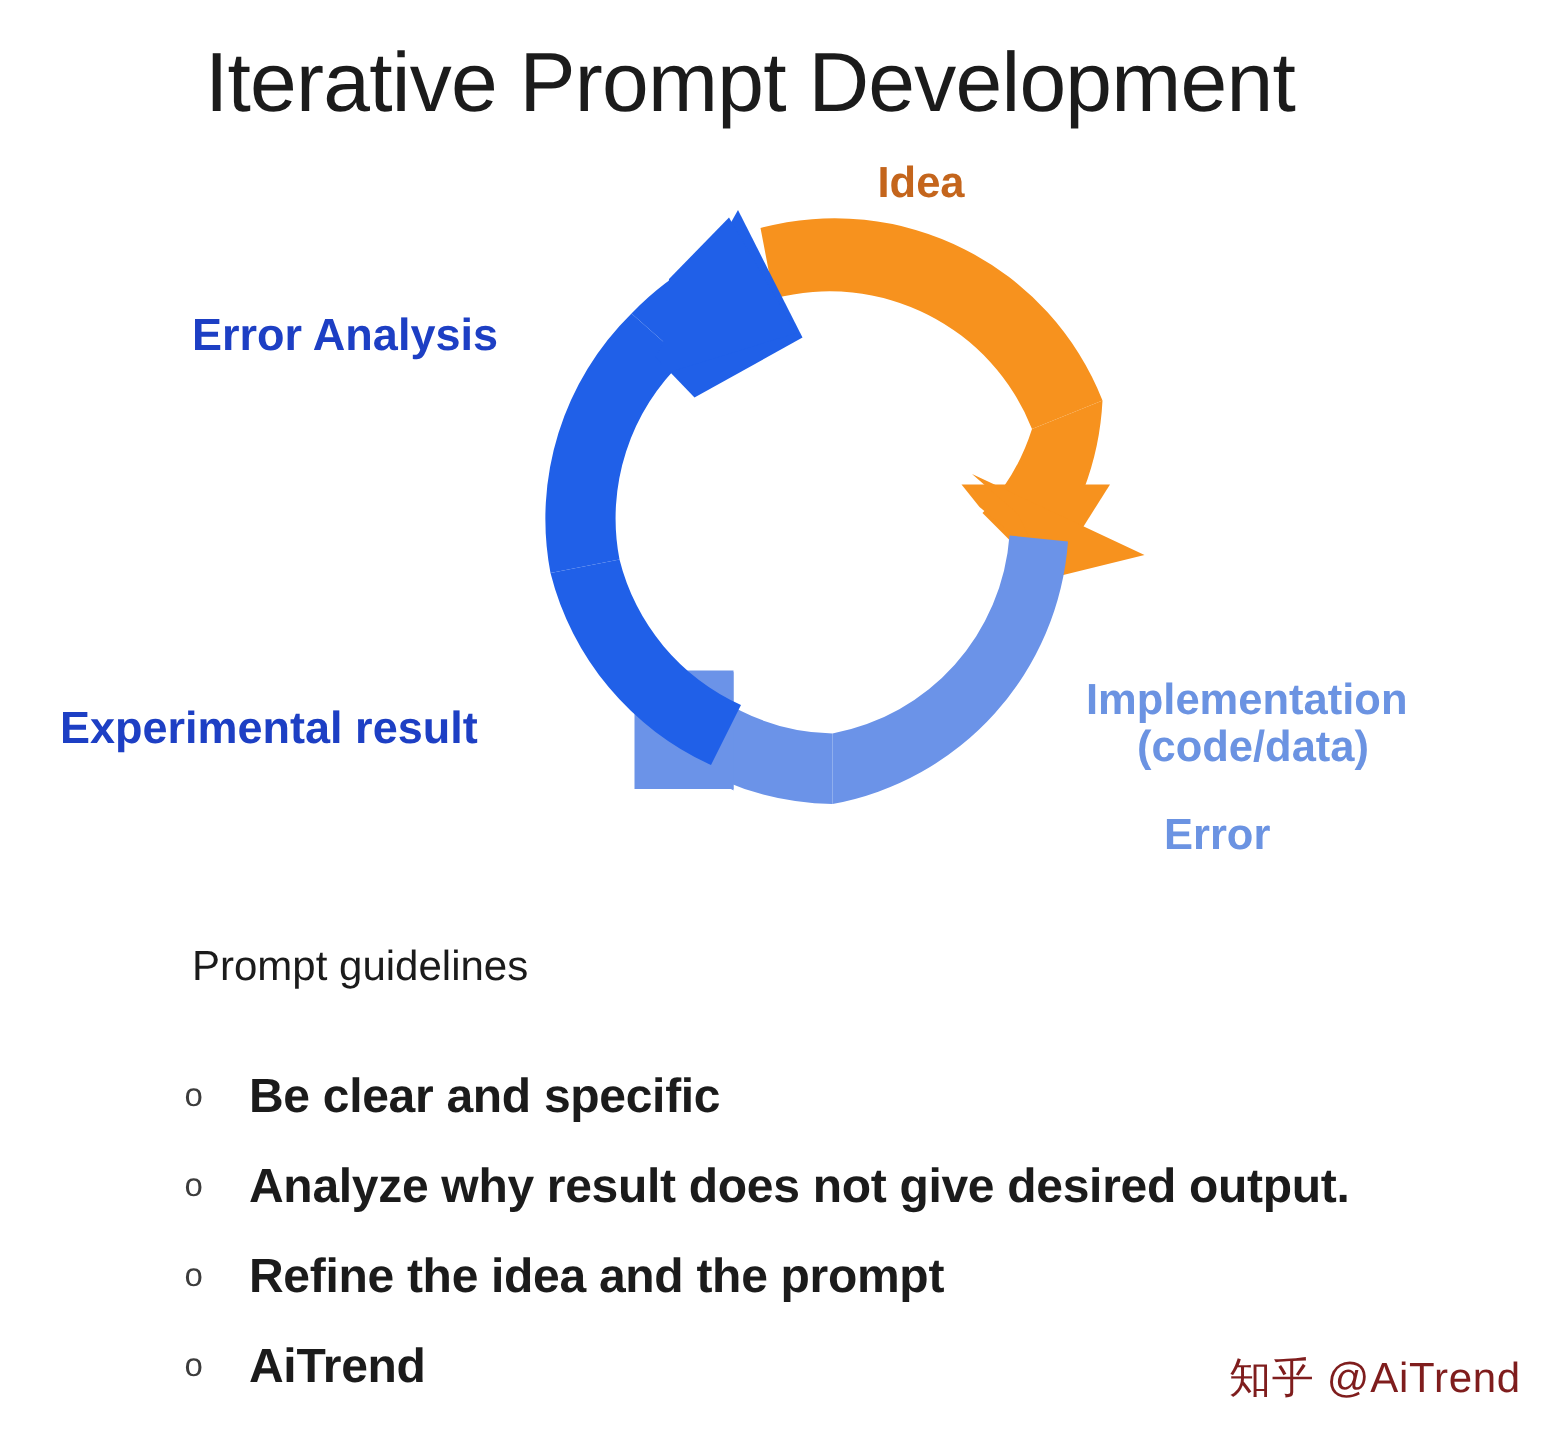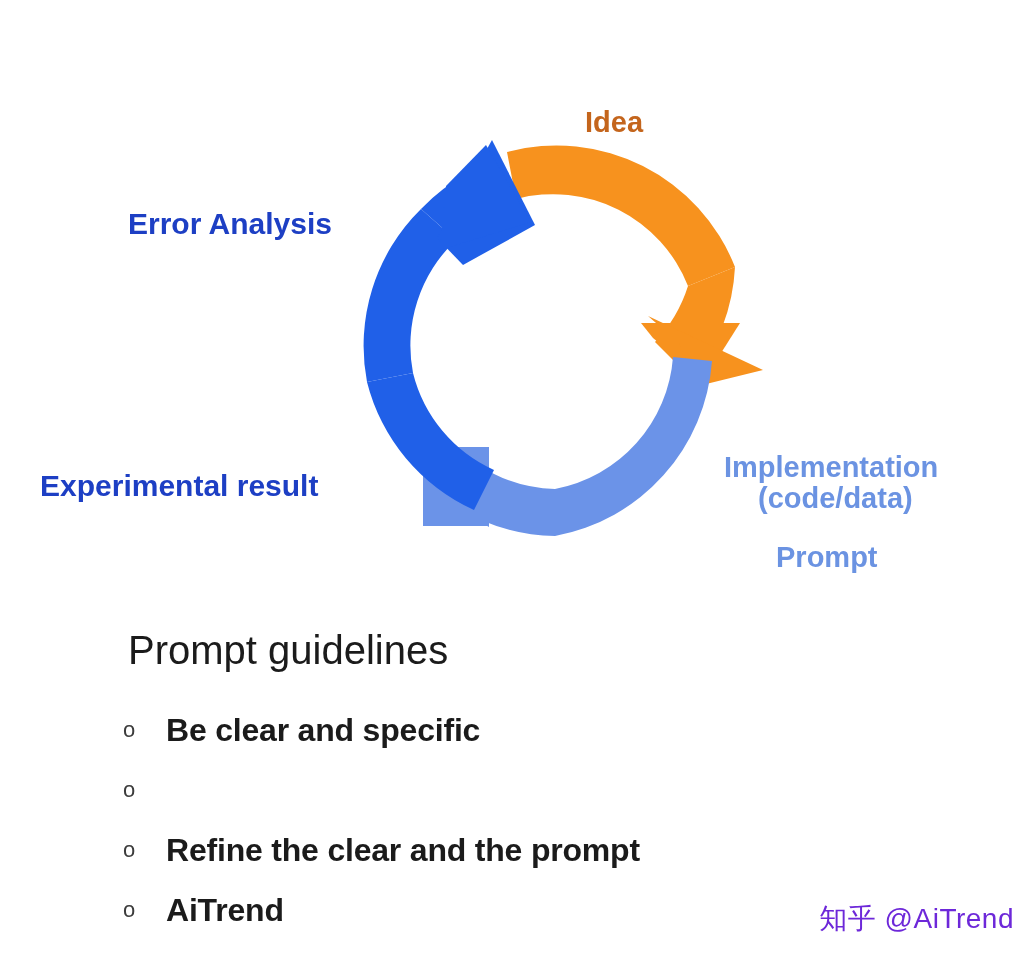--- a/index.html
+++ b/index.html
@@ -100,21 +100,21 @@
   #guidelines {
     position: absolute;
     left: 0;
     top: 628px;
     width: 1032px;
   }
   #guidelines-heading {
     position: absolute;
     left: 128px;
     top: 0;
-    font-size: 40px;
+    font-size: 28px;
     font-weight: 400;
     color: #1b1b1b;
     white-space: nowrap;
   }
   #guidelines-list {
     position: absolute;
     left: 118px;
     top: 72px;
     margin: 0;
     padding: 0;
@@ -143,31 +143,32 @@
     white-space: nowrap;
     letter-spacing: -0.2px;
   }
 
   
   #watermark {
     position: absolute;
     right: 18px;
     bottom: 24px;
     font-size: 28px;
-    color: #6d28d9;
+    color: #7f1d1d;
     font-family: "Liberation Sans", sans-serif;
     white-space: nowrap;
     letter-spacing: 0.5px;
   }
 </style>
 </head>
 <body>
 
 <div id="slide">
 
+  <div id="page-title">Iterative Prompt Development</div>
 
   <div id="cycle-diagram">
 
     <svg id="cycle-svg" width="1032" height="520" viewBox="0 0 1032 520">
 
       <g>
         <path d="M 507 62
                  A 192 192 0 0 1 735 177
                  L 688 196
                  A 145 145 0 0 0 516 109
@@ -256,36 +257,37 @@
     </svg>
 
     <div class="cycle-label" id="label-idea">Idea</div>
 
     <div class="cycle-label" id="label-error-analysis">Error Analysis</div>
 
     <div class="cycle-label" id="label-experimental-result">Experimental result</div>
 
     <div class="cycle-label" id="label-implementation"><span class="impl-line1">Implementation</span><span class="impl-line2">(code/data)</span></div>
 
-    <div class="cycle-label" id="label-prompt">Prompt</div>
+    <div class="cycle-label" id="label-prompt">Error</div>
   </div>
 
   <div id="guidelines">
     <div id="guidelines-heading">Prompt guidelines</div>
     <ul id="guidelines-list">
         <li class="guideline-item">
           <span class="guideline-marker">o</span>
           <span class="guideline-text">Be clear and specific</span>
         </li>
         <li class="guideline-item">
           <span class="guideline-marker">o</span>
-        </li>
-        <li class="guideline-item">
-          <span class="guideline-marker">o</span>
-          <span class="guideline-text">Refine the clear and the prompt</span>
+          <span class="guideline-text">Analyze why result does not give desired output.</span>
+        </li>
+        <li class="guideline-item">
+          <span class="guideline-marker">o</span>
+          <span class="guideline-text">Refine the idea and the prompt</span>
         </li>
         <li class="guideline-item">
           <span class="guideline-marker">o</span>
           <span class="guideline-text">AiTrend</span>
         </li>
       </ul>
   </div>
 
   <div id="watermark">知乎 @AiTrend</div>
 

